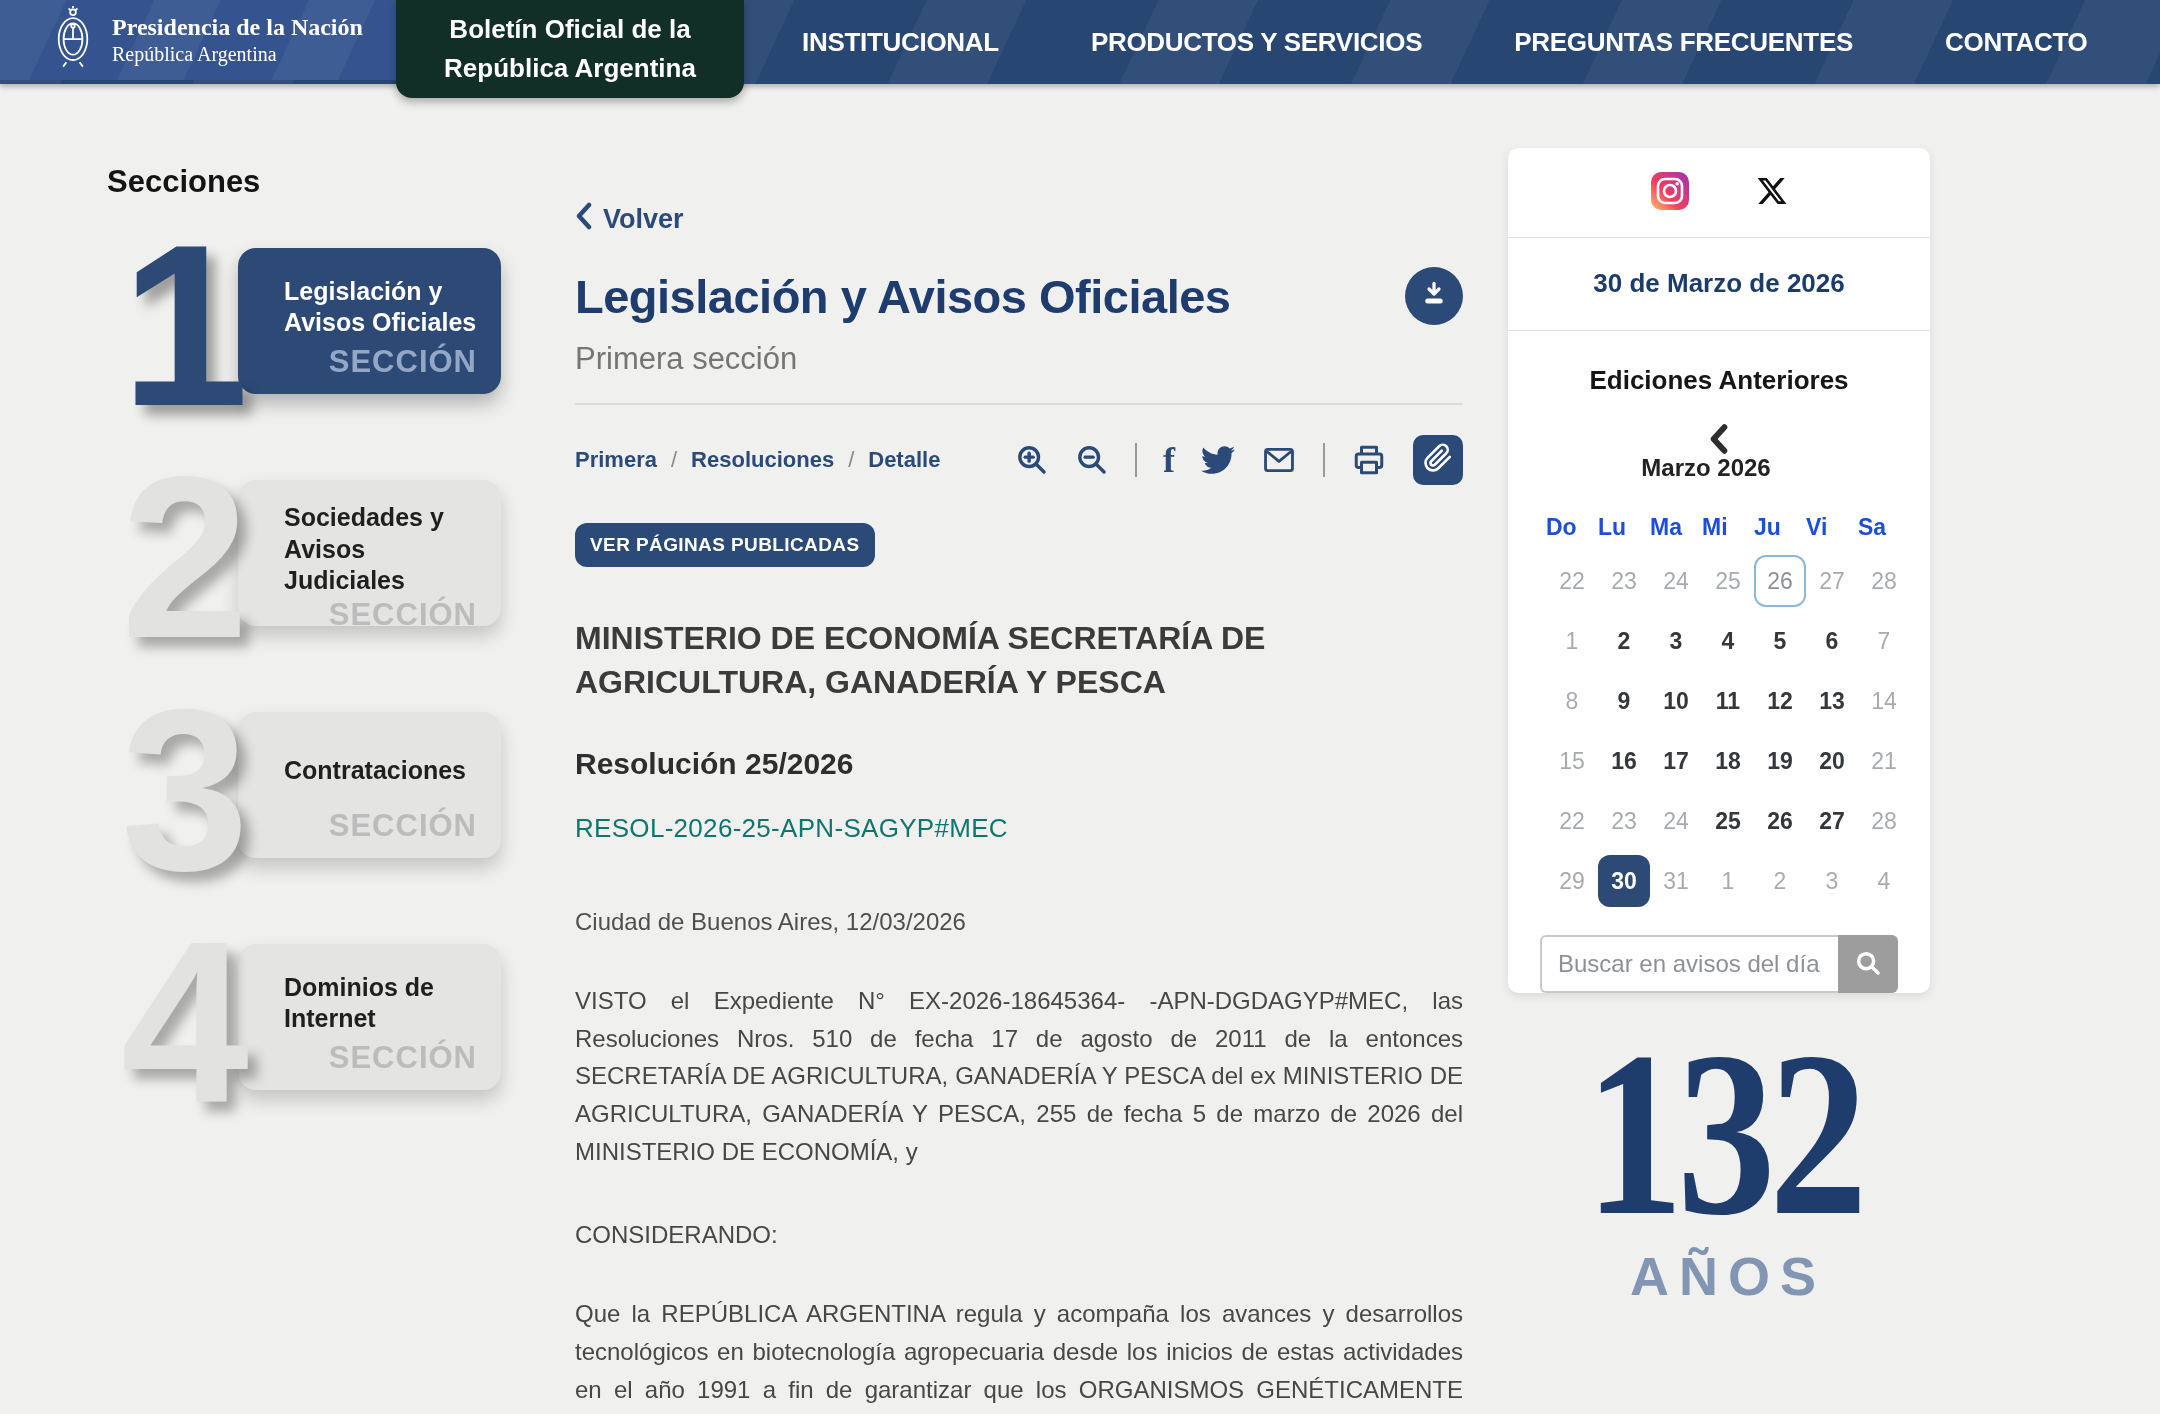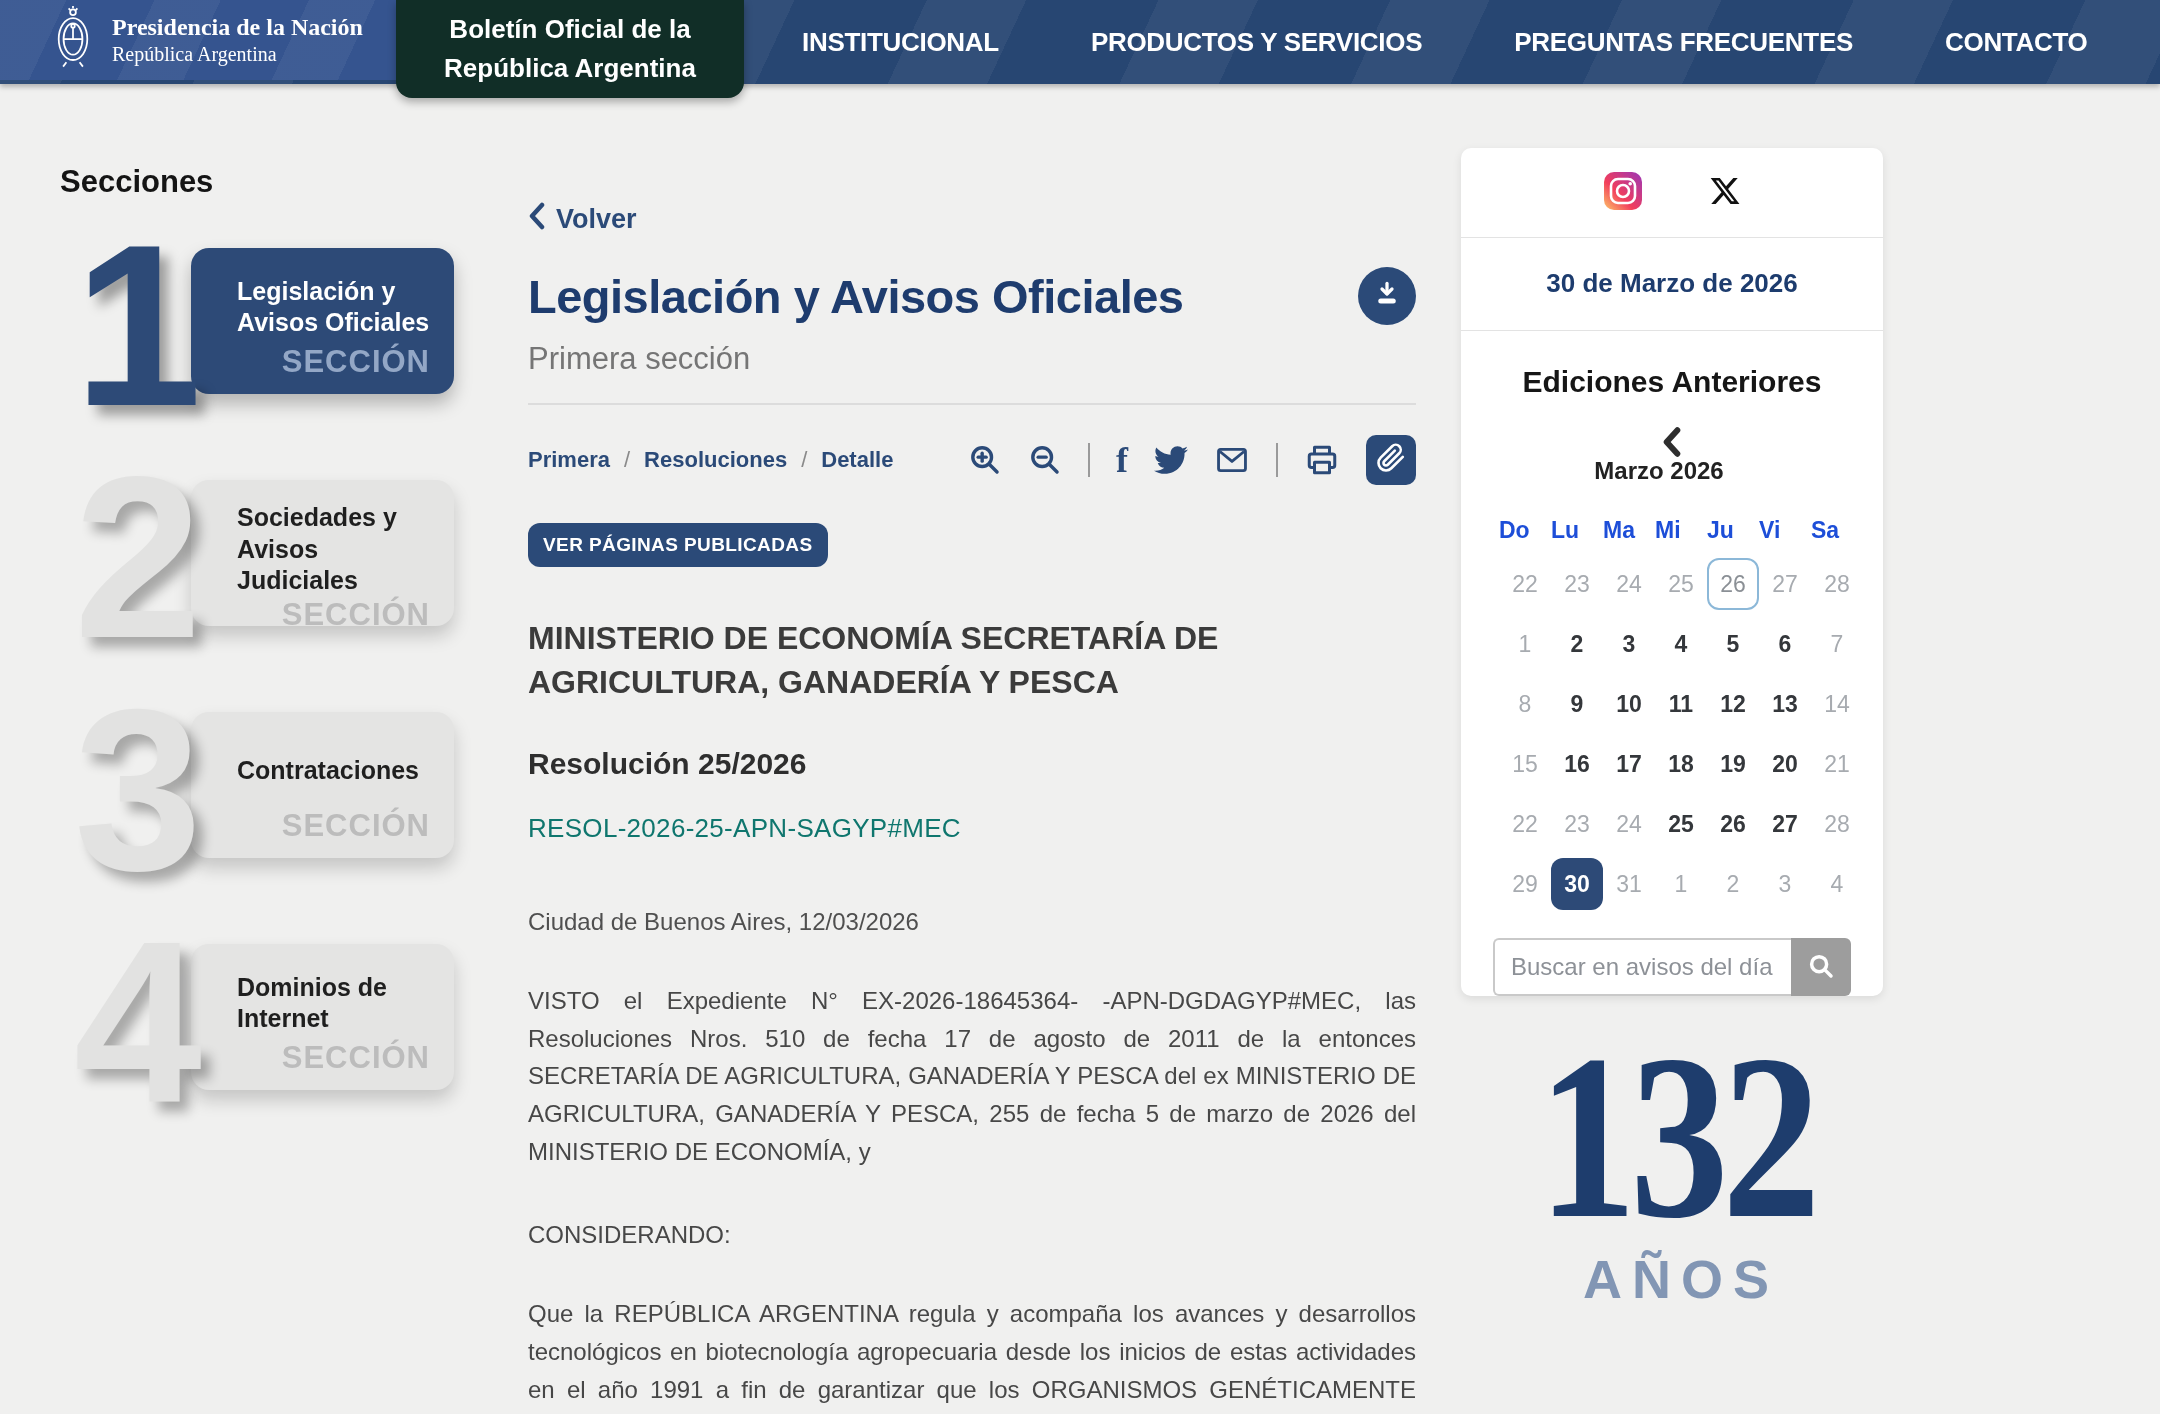--- a/index.html
+++ b/index.html
@@ -17,21 +17,21 @@
   .logo-line1 { font-family:"Liberation Serif", serif; font-weight:bold; font-size:24px; }
   .logo-line2 { font-family:"Liberation Serif", serif; font-size:20px; margin-top:2px; }
   .brand-tab { position:absolute; left:396px; top:0; width:348px; height:98px; background:#112e27;
     border-radius:0 0 16px 16px; color:#fff; display:flex; flex-direction:column; justify-content:center;
     text-align:center; font-weight:bold; font-size:26px; line-height:1.5; box-shadow:0 4px 8px rgba(0,0,0,0.3); z-index:60; cursor:pointer; }
   .nav-menu { position:absolute; left:744px; right:0; top:0; height:84px; display:flex; align-items:center; gap:92px; padding-left:58px; }
   .nav-item { color:#fff; font-weight:bold; font-size:26px; letter-spacing:-0.3px; text-decoration:none; cursor:pointer; white-space:nowrap; }
 
   
   .content { display:flex; align-items:flex-start; }
-  .sections-col { width:460px; margin-left:60px; padding-top:80px; flex:none; }
+  .sections-col { width:460px; margin-left:107px; padding-top:80px; flex:none; }
   .main-col   { width:888px; margin-left:8px;  padding-top:118px; flex:none; }
   .right-col  { width:430px; margin-left:45px; padding-top:64px;  flex:none; }
 
   
   .sections-title { font-size:31px; font-weight:bold; color:#141414; }
   .section-item { position:relative; height:188px; margin-top:40px; }
   .section-item + .section-item { margin-top:44px; }
   .section-num { position:absolute; left:14px; top:-8px; font-size:230px; line-height:0.82; font-weight:800; z-index:2; }
   .num-active { color:#2d4a77; text-shadow:9px 10px 12px rgba(0,0,0,0.35); }
   .num-gray { color:#e2e2e1; text-shadow:9px 10px 12px rgba(0,0,0,0.3); }
@@ -68,21 +68,21 @@
   .code { font-size:26px; color:#0f766e; margin-top:32px; letter-spacing:0.3px; }
   .city { font-size:24px; color:#4f4f4f; margin-top:64px; }
   .para { font-size:24px; color:#474747; text-align:justify; line-height:1.58; margin-top:46px; }
   .considerando { font-size:24px; color:#474747; margin-top:50px; }
 
   
   .card { width:422px; background:#fff; border-radius:10px; box-shadow:0 3px 10px rgba(0,0,0,0.09); }
   .social-row { height:90px; display:flex; align-items:center; justify-content:center; gap:66px; border-bottom:1px solid #e3e3e3; }
   .social-link { cursor:pointer; display:flex; align-items:center; }
   .edition { text-align:center; padding:24px 0 26px; font-size:26px; font-weight:bold; color:#1d3c6e; line-height:1.62; border-bottom:1px solid #e3e3e3; }
-  .anteriores { text-align:center; font-size:30px; font-weight:bold; color:#161616; margin-top:34px; }
+  .anteriores { text-align:center; font-size:26px; font-weight:bold; color:#161616; margin-top:34px; }
   .cal-header { display:flex; align-items:center; margin:28px 40px 0;flex-direction:column; }
   .cal-prev { cursor:pointer; display:flex; align-items:center; }
   .cal-month { flex:1; text-align:center; font-size:24px; font-weight:bold; color:#222; margin-right:26px; }
   .cal-grid { display:grid; grid-template-columns:repeat(7,1fr); margin:16px 38px 0; }
   .cal-wd { text-align:left; font-weight:bold; font-size:23px; color:#1d4ed8; padding:16px 0 10px; }
   .cal-day { display:flex; align-items:center; justify-content:center; height:60px; font-size:23px; cursor:pointer; }
   .cal-day .day-box { display:flex; align-items:center; justify-content:center; width:52px; height:52px; border-radius:12px; }
   .cal-day.muted { color:#a7abb0; }
   .cal-day.active { color:#34373b; font-weight:bold; }
   .cal-day.outlined { color:#8b9096; }

